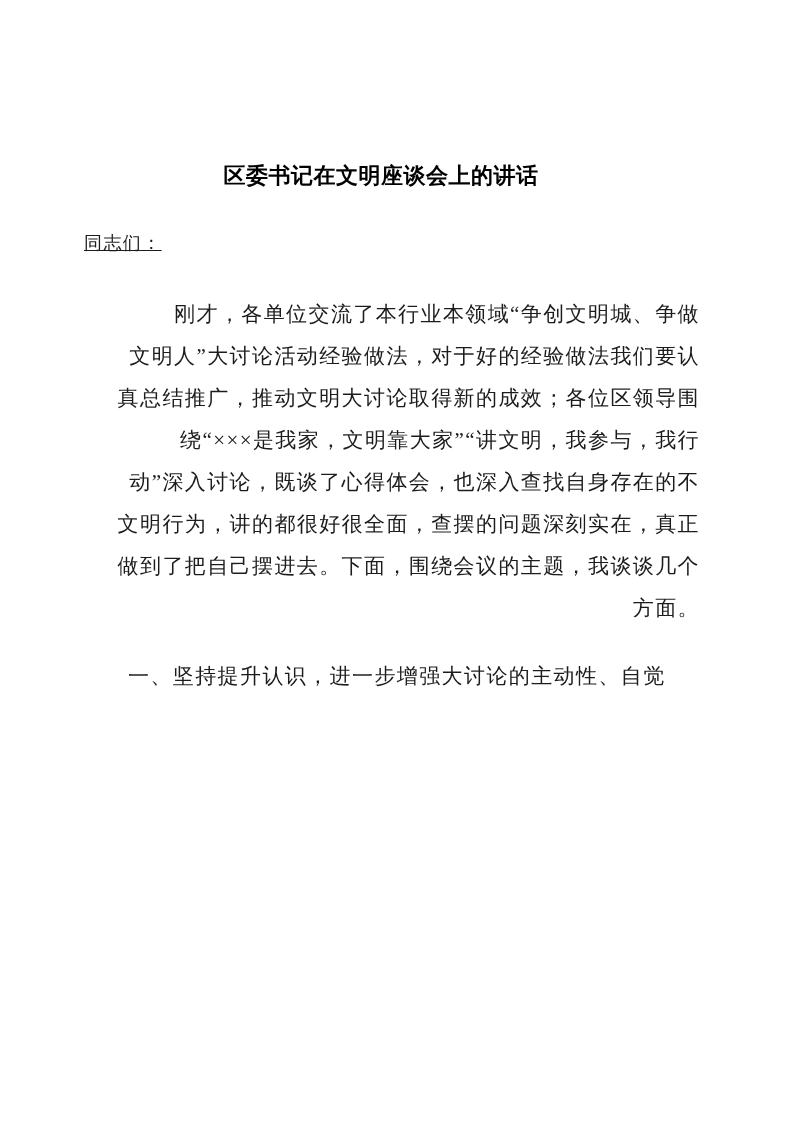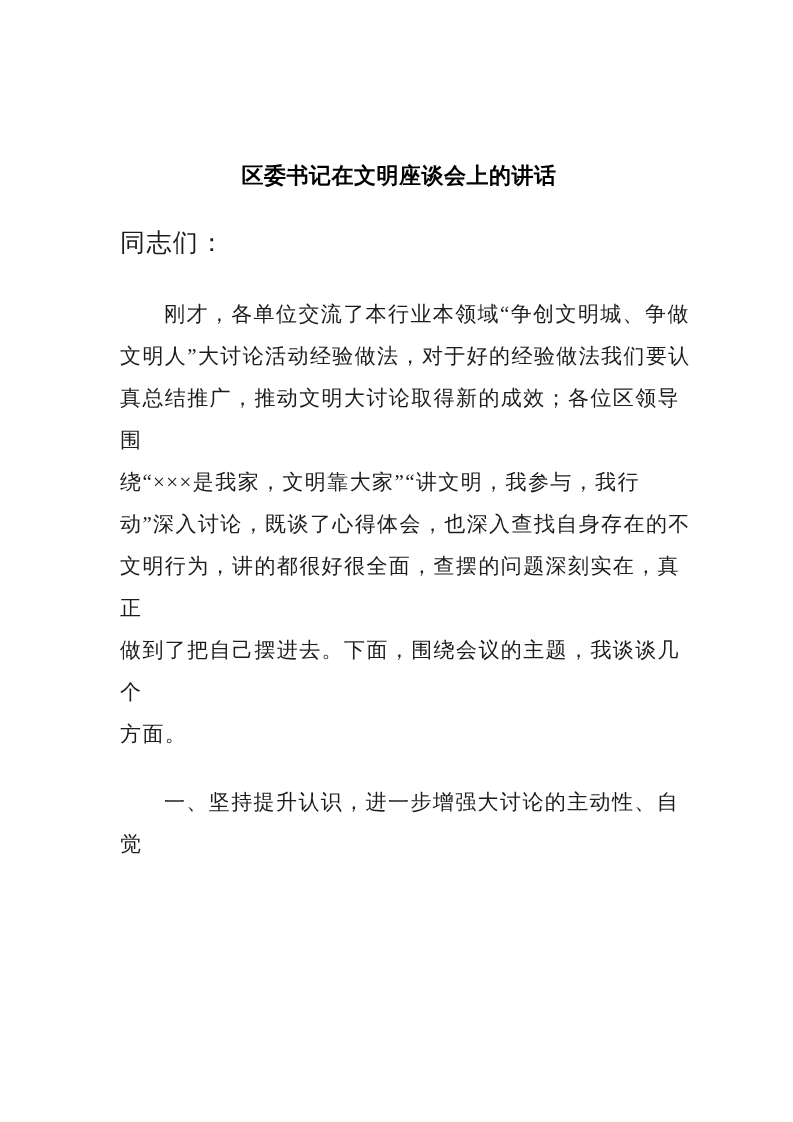--- a/index.html
+++ b/index.html
@@ -6,52 +6,53 @@
     margin: 0;
     padding: 0;
     background: #ffffff;
   }
   .page {
     position: relative;
     width: 793px;
     height: 1122px;
     box-sizing: border-box;
     background: #ffffff;
-    padding: 154px 93px 0 120px;
+    padding: 154px 93px 0 84px;
     overflow: hidden;
     font-family: "Liberation Serif", "DejaVu Serif", serif;
     color: #1c1c1c;
   }
   .doc-title {
     margin: 0 0 0 -22px;
     font-size: 22px;
     line-height: 44px;
     font-weight: bold;
     text-align: center;
     color: #000000;
     letter-spacing: 0.5px;
     white-space: nowrap;
   }
   .salutation {
     margin: 24px 0 0 0;
-    font-size: 25px;
+    font-size: 18px;
     line-height: 42px;
     letter-spacing: 1.4px;
     white-space: pre-wrap;
+    text-decoration: underline;
   }
   .para {
     font-size: 21px;
     line-height: 42px;
     letter-spacing: 1.4px;
     text-indent: 44px;
     white-space: pre-wrap;
     margin: 0;
   }
   .para-1 { margin-top: 30px; }
-  .para-2 { margin-top: 29px; }
+  .para-2 { margin-top: 29px; text-align: right; }
   .para-3 { margin-top: 26px; }
 </style>
 </head>
 <body>
 
 <div class="page">
   <h1 class="doc-title">区委书记在文明座谈会上的讲话</h1>
 
   <p class="salutation">同志们：</p>
 

